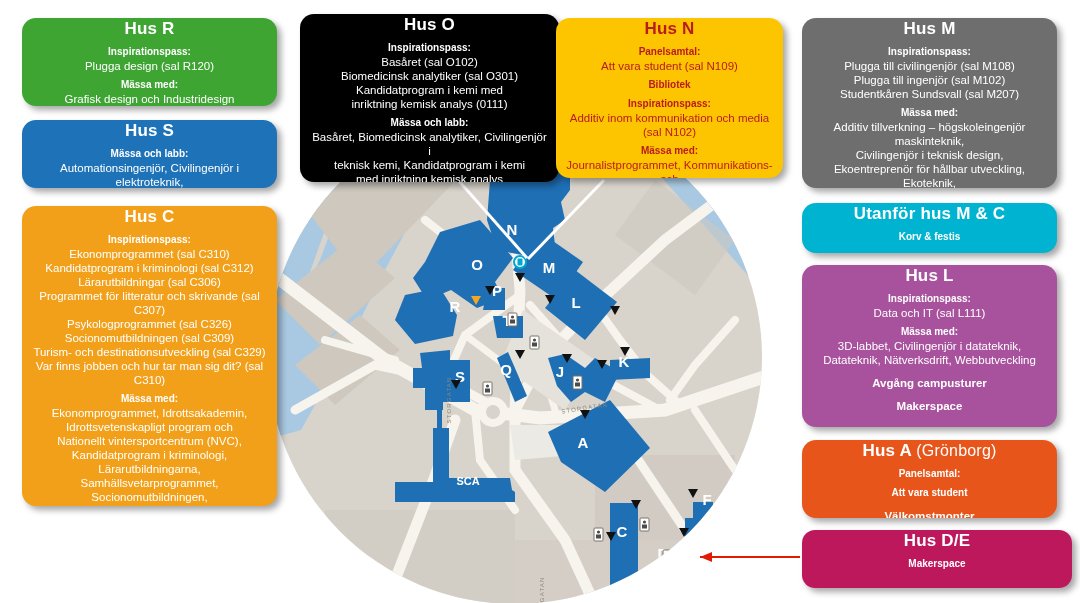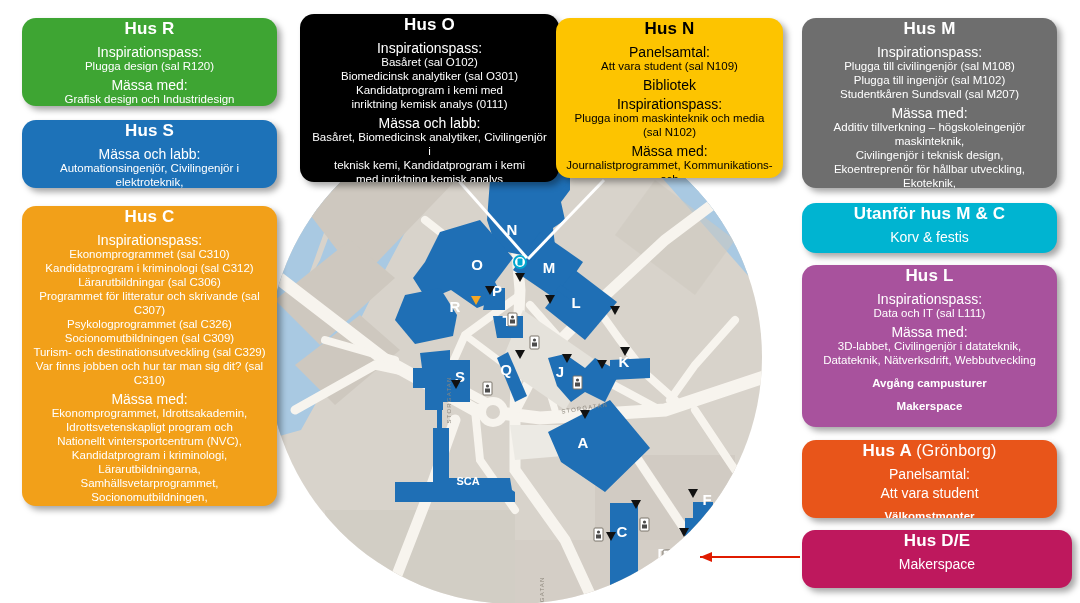--- a/index.html
+++ b/index.html
@@ -28,22 +28,22 @@
   .card .ttl{
     font-weight:bold;
     font-size:17px;
     line-height:22px;
     letter-spacing:.2px;
     margin-bottom:3px;
     white-space:nowrap;
   }
   .card .ttl .sub-par{font-weight:normal;font-size:16px;}
   .card .hd{
-    font-weight:normal;
-    font-size:14px;
+    font-weight:bold;
+    font-size:10px;
     line-height:14px;
     margin-top:5px;
   }
   .card .hd:first-of-type{margin-top:2px;}
   .card .ln{
     font-size:11.5px;
     line-height:14px;
     font-weight:normal;
   }
   .card .bln{
@@ -59,21 +59,21 @@
   #card-c{left:22px;  top:206px; width:255px; height:300px; background:#f2a019;}
   #card-o{left:300px; top:14px;  width:259px; height:168px; background:#000000;}
   #card-n{left:556px; top:18px;  width:227px; height:160px; background:#fdc400;}
   #card-m{left:802px; top:18px;  width:255px; height:170px; background:#6e6e6e;}
   #card-u{left:802px; top:203px; width:255px; height:50px;  background:#00b4d1;}
   #card-l{left:802px; top:265px; width:255px; height:162px; background:#a8529d;}
   #card-a{left:802px; top:440px; width:255px; height:78px;  background:#e8551a;}
   #card-de{left:802px;top:530px; width:270px; height:58px;  background:#be185d;border-radius:13px;}
 
   #card-n.yellowtext{color:#000000;}
-  #card-n .ttl,#card-n .hd,#card-n .ln{color:#000000;}
+  #card-n .ttl,#card-n .hd,#card-n .ln{color:#b91c1c;}
 
   #card-c .ln, #card-c .hd, #card-c .bln, #card-c .ttl{color:#ffffff;}
 
   
   #connectors{position:absolute;left:0;top:0;width:1080px;height:603px;pointer-events:none;}
 </style>
 </head>
 <body>
 
 <div id="stage">
@@ -322,21 +322,21 @@
         <div class="ln">med inriktning kemisk analys</div>
       </div>
   </div>
 
   <div class="card yellowtext" id="card-n">
     <div class="ttl">Hus N</div>
     <div class="hd">Panelsamtal:</div>
     <div class="ln">Att vara student (sal N109)</div>
     <div class="hd">Bibliotek</div>
     <div class="hd">Inspirationspass:</div>
-    <div class="ln">Plugga inom maskinteknik och media (sal N102)</div>
+    <div class="ln">Additiv inom kommunikation och media (sal N102)</div>
     <div class="hd">Mässa med:</div>
     <div>
         <div class="ln">Journalistprogrammet, Kommunikations- och</div>
       </div>
   </div>
 
   <div class="card" id="card-m">
     <div class="ttl">Hus M</div>
     <div class="hd">Inspirationspass:</div>
     <div>

